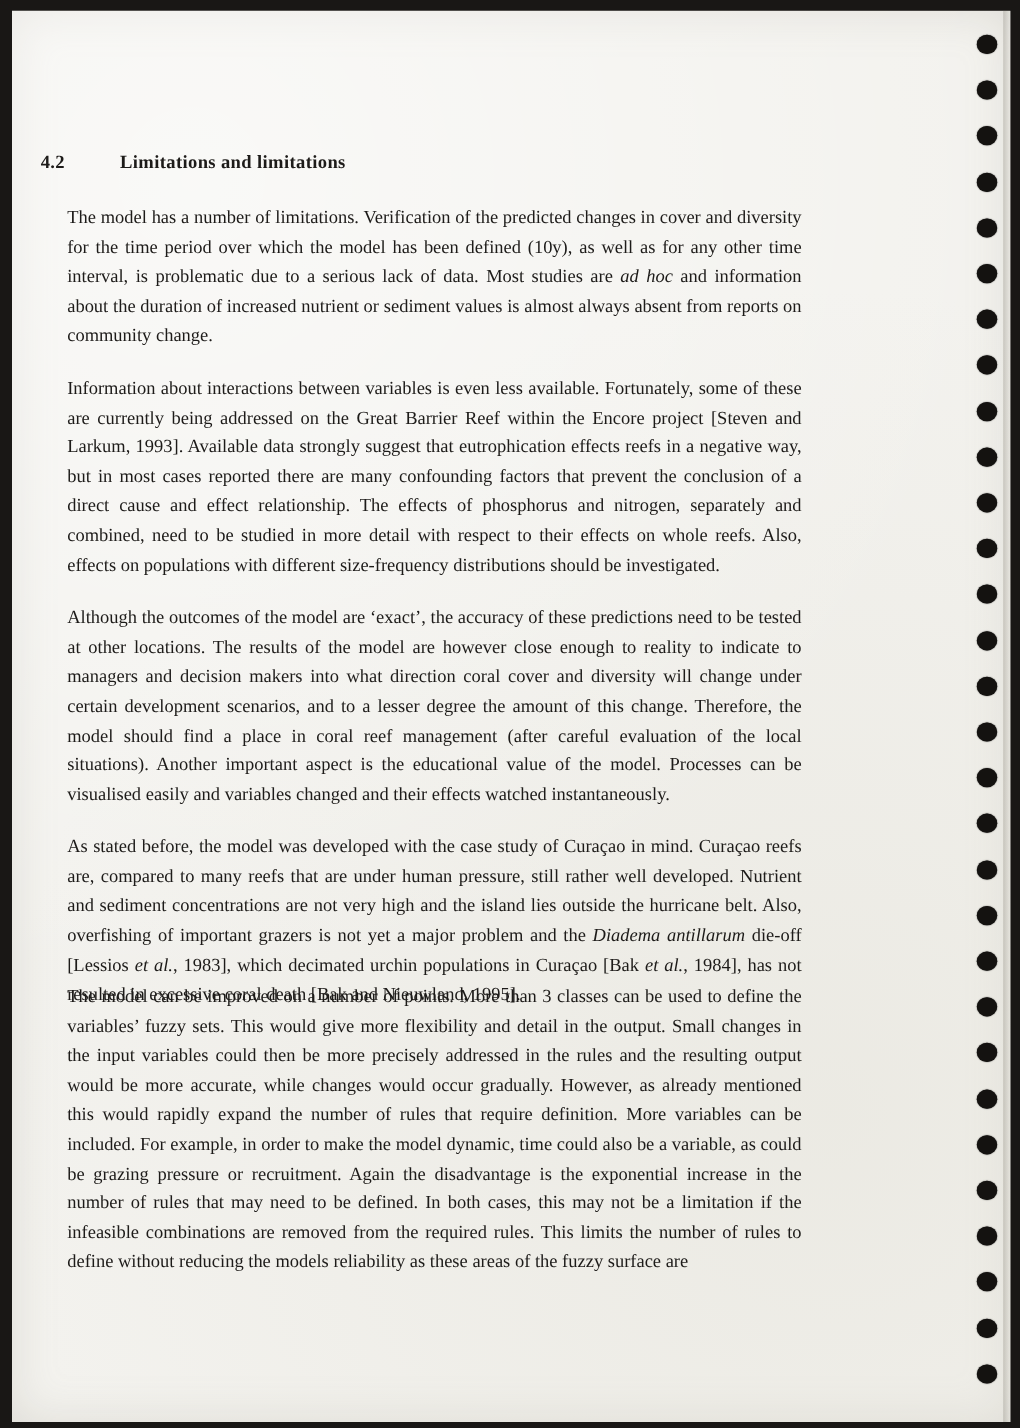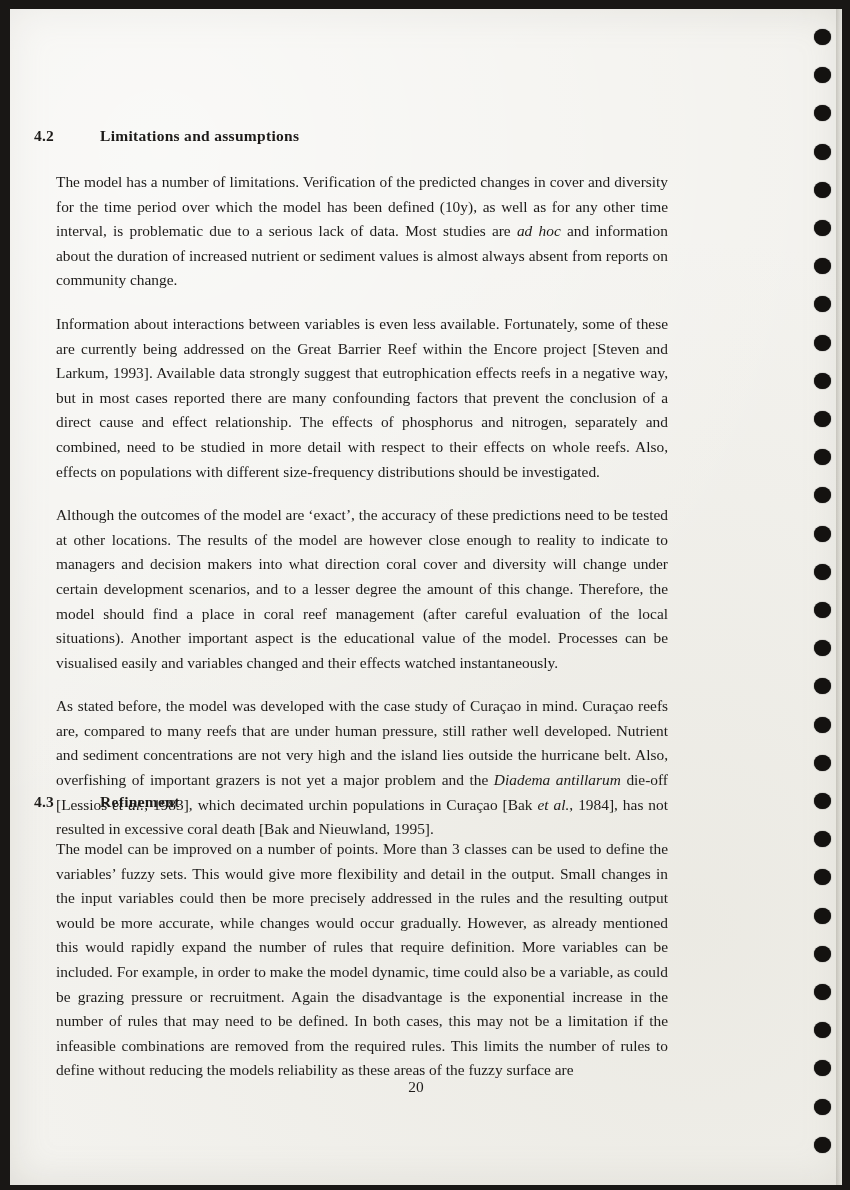--- a/index.html
+++ b/index.html
@@ -172,36 +172,31 @@
       <div class="hole" style="top: 1051.4px;"></div>
       <div class="hole" style="top: 1089.6px;"></div>
       <div class="hole" style="top: 1127.8px;"></div>
     </div>
 
   <div id="content">
 
     <div class="section" style="top:127px;">
       <div class="sec-head">
         <span class="sec-num">4.2</span>
-        <span class="sec-title">Limitations and assumptions</span>
+        <span class="sec-title">Limitations and limitations</span>
       </div>
       <div class="body-block" style="margin-top:25px;">
         <p class="para"><span>The model has a number of limitations. Verification of the predicted changes in cover and diversity for the time period over which the model has been defined (10y), as well as for any other time interval, is problematic due to a serious lack of data. Most studies are </span><span class="it">ad hoc</span><span> and information about the duration of increased nutrient or sediment values is almost always absent from reports on community change.</span></p>
         <p class="para"><span>Information about interactions between variables is even less available. Fortunately, some of these are currently being addressed on the Great Barrier Reef within the Encore project [Steven and Larkum, 1993]. Available data strongly suggest that eutrophication effects reefs in a negative way, but in most cases reported there are many confounding factors that prevent the conclusion of a direct cause and effect relationship. The effects of phosphorus and nitrogen, separately and combined, need to be studied in more detail with respect to their effects on whole reefs. Also, effects on populations with different size-frequency distributions should be investigated.</span></p>
         <p class="para"><span>Although the outcomes of the model are ‘exact’, the accuracy of these predictions need to be tested at other locations. The results of the model are however close enough to reality to indicate to managers and decision makers into what direction coral cover and diversity will change under certain development scenarios, and to a lesser degree the amount of this change. Therefore, the model should find a place in coral reef management (after careful evaluation of the local situations). Another important aspect is the educational value of the model. Processes can be visualised easily and variables changed and their effects watched instantaneously.</span></p>
         <p class="para"><span>As stated before, the model was developed with the case study of Curaçao in mind. Curaçao reefs are, compared to many reefs that are under human pressure, still rather well developed. Nutrient and sediment concentrations are not very high and the island lies outside the hurricane belt. Also, overfishing of important grazers is not yet a major problem and the </span><span class="it">Diadema antillarum</span><span> die-off [Lessios </span><span class="it">et al.</span><span>, 1983], which decimated urchin populations in Curaçao [Bak </span><span class="it">et al.</span><span>, 1984], has not resulted in excessive coral death [Bak and Nieuwland, 1995].</span></p>
       </div>
     </div>
 
     <div class="section" style="top:793px;">
-      <div class="sec-head">
-        <span class="sec-num">4.3</span>
-        <span class="sec-title">Refinement</span>
-      </div>
       <div class="body-block" style="margin-top:26px;">
         <p class="para"><span>The model can be improved on a number of points. More than 3 classes can be used to define the variables’ fuzzy sets. This would give more flexibility and detail in the output. Small changes in the input variables could then be more precisely addressed in the rules and the resulting output would be more accurate, while changes would occur gradually. However, as already mentioned this would rapidly expand the number of rules that require definition. More variables can be included. For example, in order to make the model dynamic, time could also be a variable, as could be grazing pressure or recruitment. Again the disadvantage is the exponential increase in the number of rules that may need to be defined. In both cases, this may not be a limitation if the infeasible combinations are removed from the required rules. This limits the number of rules to define without reducing the models reliability as these areas of the fuzzy surface are</span></p>
       </div>
     </div>
 
-    <div id="page-number">20</div>
 
   </div>
 </div>
 
 </body></html>

